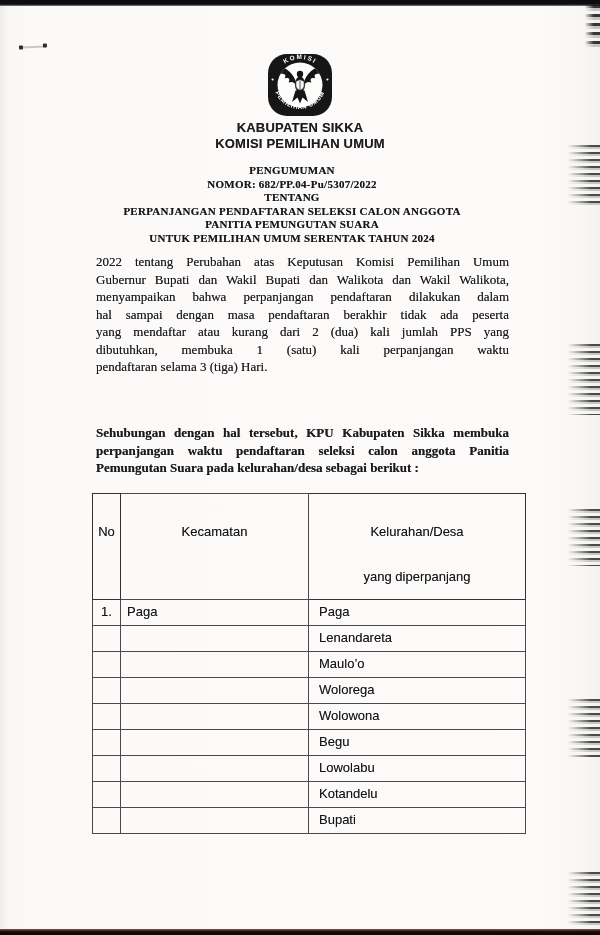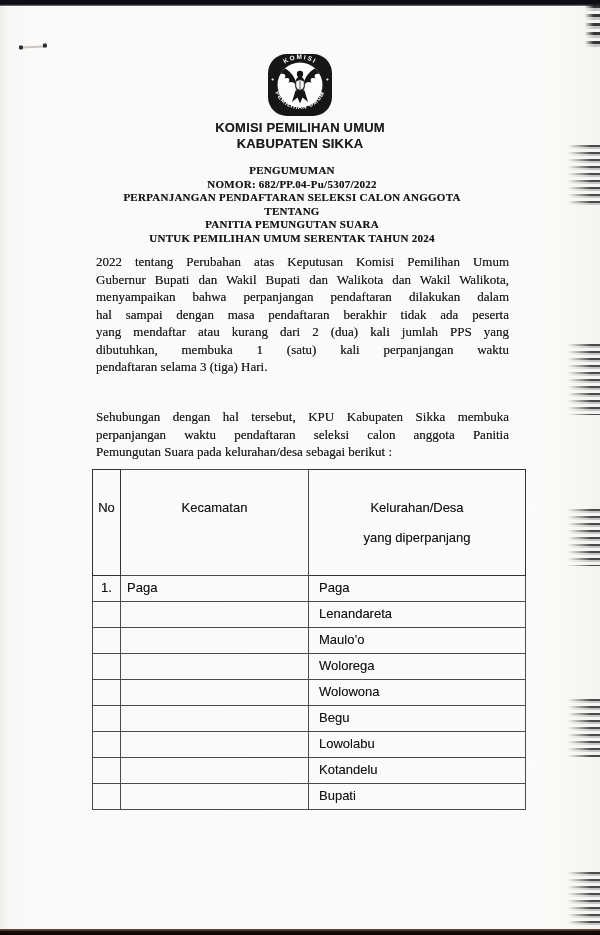--- a/index.html
+++ b/index.html
@@ -63,27 +63,27 @@
     color:#17171a; letter-spacing:.25px; text-shadow:0 0 .45px rgba(15,15,20,.55); }
 
   
   .para { position:absolute; left:96px; width:413px; }
   .jline { width:413px; text-align:justify; text-align-last:justify;
     font-family:"Liberation Serif", serif; font-size:13px; line-height:17.5px;
     color:#1b1b1e; text-shadow:0 0 .45px rgba(15,15,20,.6); white-space:normal; }
   .jline.last { text-align-last:left; }
 
   
-  .tbl { position:absolute; left:92px; top:469px; border-collapse:collapse; table-layout:fixed;
+  .tbl { position:absolute; left:92px; top:493px; border-collapse:collapse; table-layout:fixed;
     font-family:"Liberation Sans", sans-serif; font-size:13px; color:#141416;
     text-shadow:0 0 .4px rgba(20,20,25,.45); }
   .tbl td, .tbl th { border:1px solid #4a4a4c; vertical-align:top; font-weight:normal; }
   .tbl .outer { border-color:#333335; }
   .tbl th { height:106px; padding-top:30px; text-align:center; }
-  .tbl th .sub { margin-top:15px; }
+  .tbl th .sub { margin-top:30px; }
   .tbl td { height:26px; padding:4px 6px 0 6px; }
   .tbl td.no { text-align:center; padding-left:2px; padding-right:2px; }
   .tbl td.desa { padding-left:10px; }
 </style>
 </head>
 <body>
 
 <div id="page">
 
   <div class="scan-bar-top"></div>
@@ -122,44 +122,44 @@
         <text font-size="5.9" letter-spacing="0.7">
           <textPath href="#arcBot" startOffset="50%" text-anchor="middle">PEMILIHAN UMUM</textPath>
         </text>
       </g>
       <circle cx="13.6" cy="26.5" r="1.1" fill="#ffffff"></circle>
       <circle cx="68.4" cy="26.5" r="1.1" fill="#ffffff"></circle>
     </svg>
   </div>
 
   <div class="org">
+    <div>KABUPATEN SIKKA</div>
     <div>KOMISI PEMILIHAN UMUM</div>
-    <div>KABUPATEN SIKKA</div>
   </div>
 
   <div class="title-block">
     <div>PENGUMUMAN</div>
     <div>NOMOR: 682/PP.04-Pu/5307/2022</div>
+    <div>TENTANG</div>
     <div>PERPANJANGAN PENDAFTARAN SELEKSI CALON ANGGOTA</div>
-    <div>TENTANG</div>
     <div>PANITIA PEMUNGUTAN SUARA</div>
     <div>UNTUK PEMILIHAN UMUM SERENTAK TAHUN 2024</div>
   </div>
 
   <div class="para" style="top:253px;">
     <div class="jline">2022 tentang Perubahan atas Keputusan Komisi Pemilihan Umum</div>
     <div class="jline">Gubernur Bupati dan Wakil Bupati dan Walikota dan Wakil Walikota,</div>
     <div class="jline">menyampaikan bahwa perpanjangan pendaftaran dilakukan dalam</div>
     <div class="jline">hal sampai dengan masa pendaftaran berakhir  tidak ada peserta</div>
     <div class="jline">yang mendaftar atau kurang dari 2 (dua) kali jumlah PPS yang</div>
     <div class="jline">dibutuhkan, membuka 1 (satu) kali perpanjangan waktu</div>
     <div class="jline last">pendaftaran selama 3 (tiga) Hari.</div>
   </div>
 
-  <div class="para" style="top:408px;">
+  <div class="para" style="top:424px;font-weight:bold;">
     <div class="jline">Sehubungan dengan hal tersebut, KPU Kabupaten Sikka membuka</div>
     <div class="jline">perpanjangan waktu pendaftaran seleksi calon anggota Panitia</div>
     <div class="jline last">Pemungutan Suara pada kelurahan/desa sebagai berikut :</div>
   </div>
 
   <table class="tbl">
     <colgroup>
       <col style="width:28px">
         <col style="width:188px">
         <col style="width:217px">

